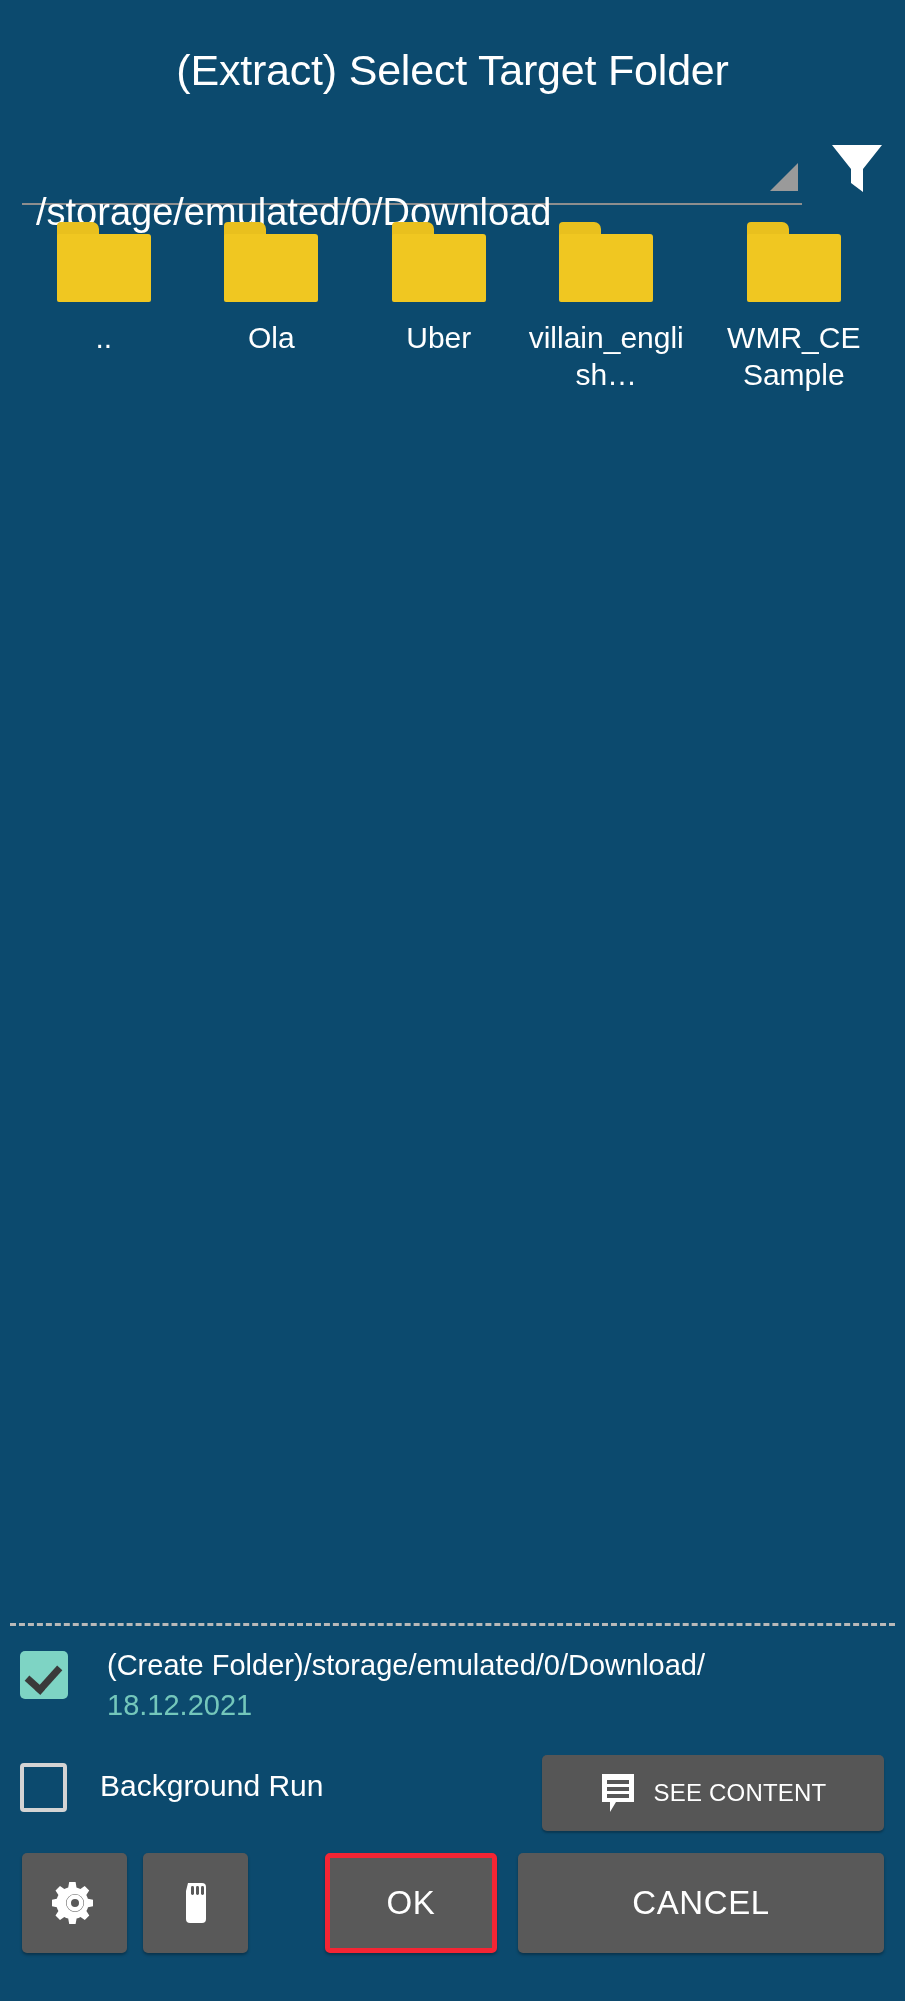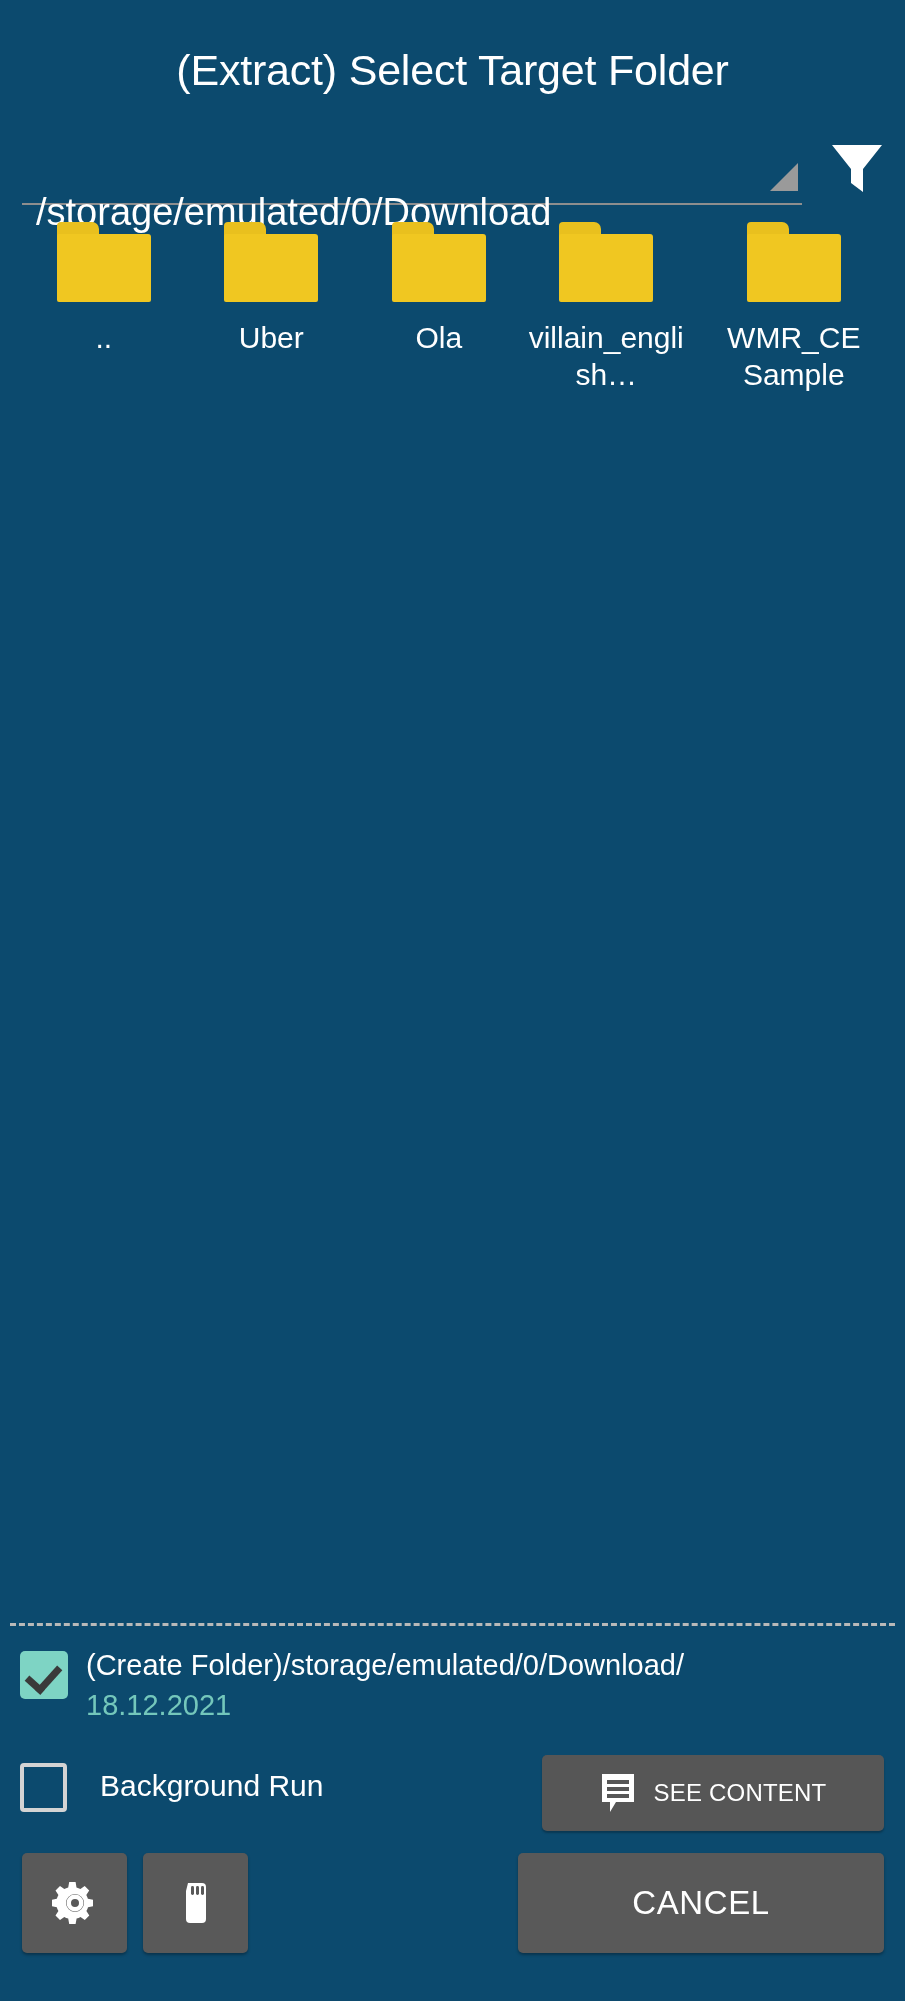--- a/index.html
+++ b/index.html
@@ -137,20 +137,21 @@
     height: 0;
     border-top: 3px dashed #b9b9b9;
   }
   .create-row {
     position: absolute;
     left: 20px;
     top: 1645px;
     width: 865px;
     display: flex;
     align-items: flex-start;
+    gap: 21px;
   }
   .cb-checked {
     width: 48px;
     height: 48px;
     background: #7ed4c4;
     border-radius: 5px;
     position: relative;
     flex: 0 0 auto;
     margin-top: 6px;
   }
@@ -283,29 +284,29 @@
           <div class="body"></div>
       </div>
       <div class="item-label">..</div>
     </div>
 
     <div class="grid-item">
       <div class="folder-icon">
         <div class="tab"></div>
           <div class="body"></div>
       </div>
+      <div class="item-label">Ola</div>
+    </div>
+
+    <div class="grid-item">
+      <div class="folder-icon">
+        <div class="tab"></div>
+          <div class="body"></div>
+      </div>
       <div class="item-label">Uber</div>
-    </div>
-
-    <div class="grid-item">
-      <div class="folder-icon">
-        <div class="tab"></div>
-          <div class="body"></div>
-      </div>
-      <div class="item-label">Ola</div>
     </div>
 
     <div class="grid-item">
       <div class="folder-icon">
         <div class="tab"></div>
           <div class="body"></div>
       </div>
       <div class="item-label">villain_english…</div>
     </div>
 
@@ -362,20 +363,23 @@
       <span class="icon-svg-44">
         <svg viewBox="0 0 48 48" width="48" height="48" aria-hidden="true">
           <path fill="#ffffff" d="M16 4h14a4 4 0 0 1 4 4v32a4 4 0 0 1-4 4H18a4 4 0 0 1-4-4V12z"></path>
           <rect x="19" y="7" width="3" height="9" rx="1.4" fill="#595959"></rect>
           <rect x="24" y="7" width="3" height="9" rx="1.4" fill="#595959"></rect>
           <rect x="29" y="7" width="3" height="9" rx="1.4" fill="#595959"></rect>
         </svg>
       </span>
     </div>
 
+    <div class="btn btn-ok">
+      <span class="btn-label">OK</span>
+    </div>
 
     <div class="btn btn-cancel">
       <span class="btn-label">CANCEL</span>
     </div>
 
   </div>
 
 </div>
 
 </body></html>

